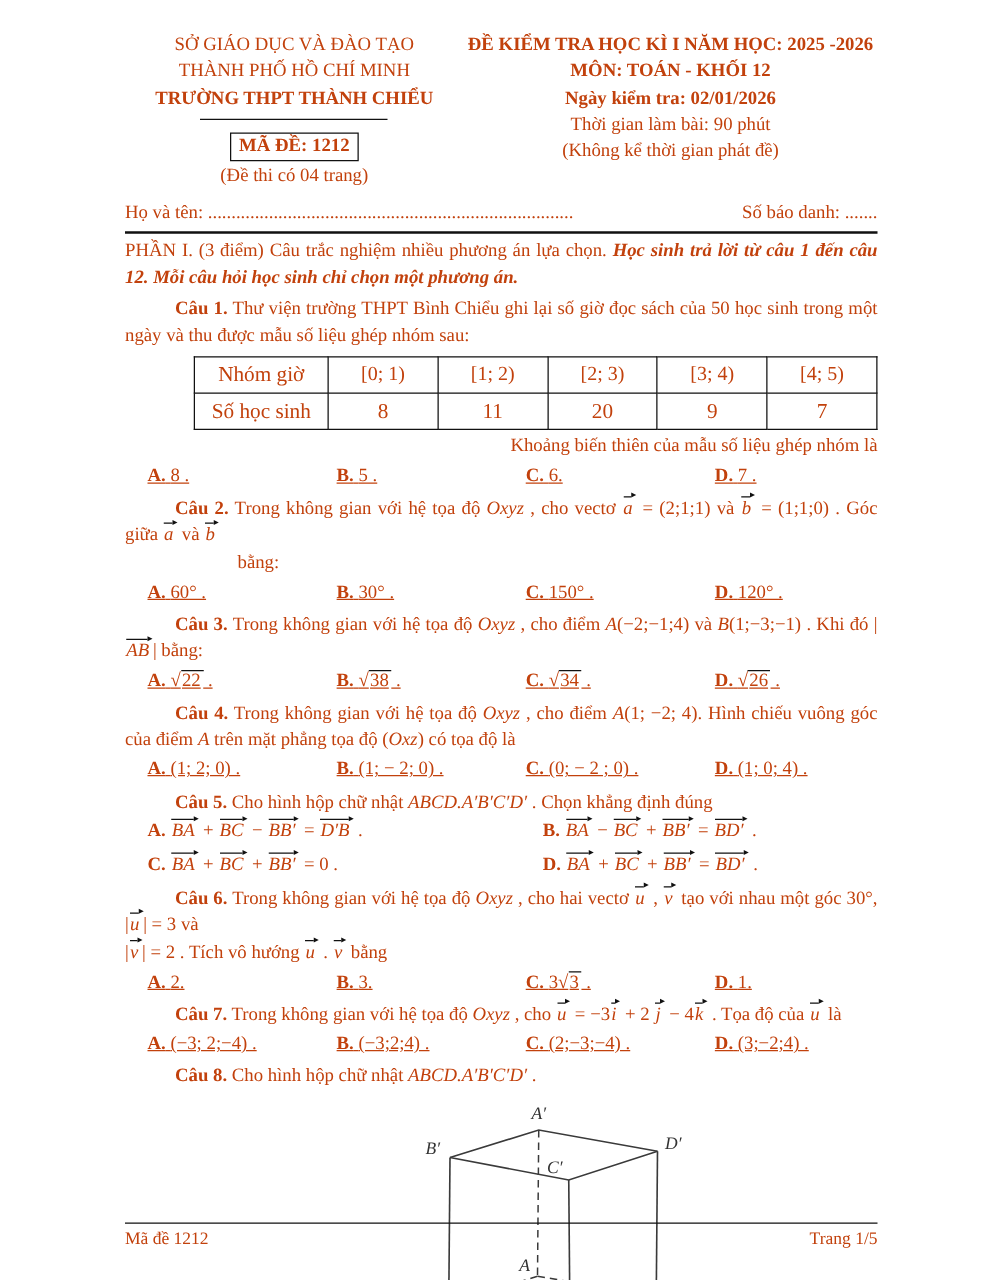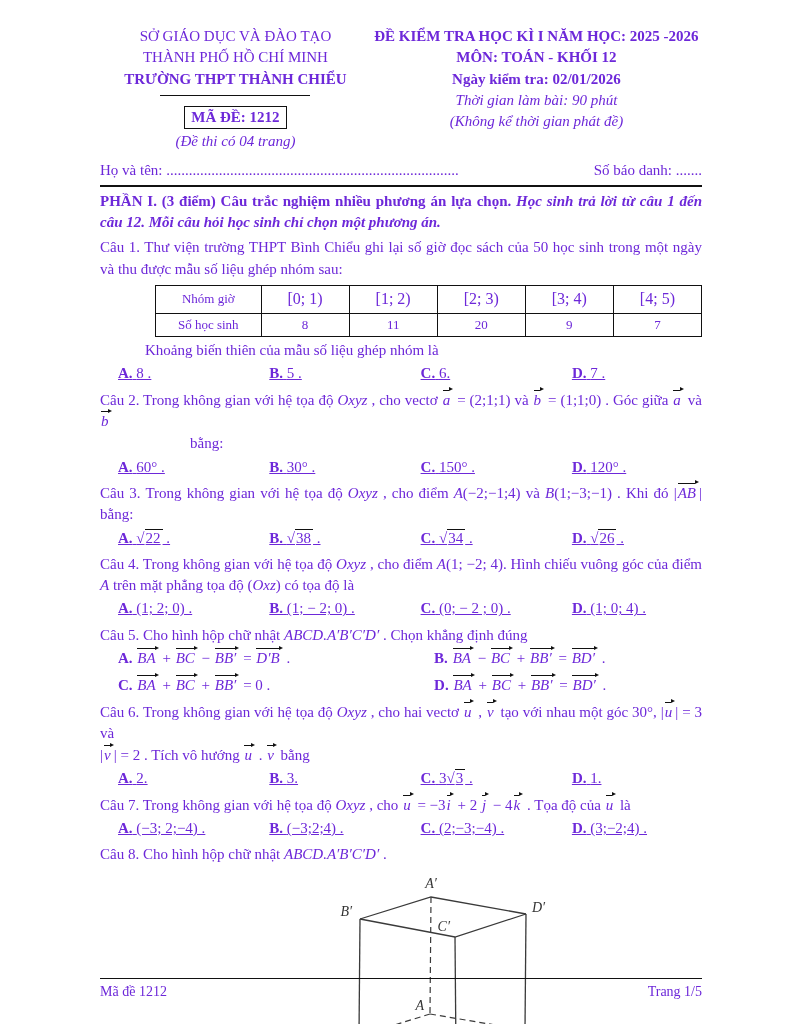--- a/index.html
+++ b/index.html
@@ -1,46 +1,46 @@
 <!DOCTYPE html>
 <html><head>
 <meta charset="utf-8">
 <style>
   html,body{margin:0;padding:0;background:#fff;}
   .page{
     position:relative;width:792px;height:1024px;box-sizing:border-box;
-    padding:26px 90px 0 100px;overflow:hidden;background:#fff;color:#6d28d9;
+    padding:26px 90px 0 100px;overflow:hidden;background:#fff;color:#c2410c;
     font-family:"Liberation Serif","DejaVu Serif",serif;font-size:15px;line-height:1.42;
   }
   
   .header{display:flex;}
   .h-left{width:45%;text-align:center;}
   .h-right{width:55%;text-align:center;}
   .h-line{font-size:15px;}
   .bold{font-weight:bold;}
-  .it{font-style:italic;}
+  .it{}
   .rule{width:150px;border:none;border-top:1.6px solid #111;margin:5px auto 10px;}
   .code-box{display:inline-block;border:1.4px solid #111;padding:0 6px;font-weight:bold;margin-bottom:2px;}
   .name-row{display:flex;justify-content:space-between;margin-top:8px;padding-bottom:3px;border-bottom:2px solid #111;}
   
   .part-head{text-align:justify;margin:4px 0 2px;}
-  .part-lead{font-weight:bold;}
+  .part-lead{font-weight:normal;}
   .part-note{font-weight:bold;font-style:italic;}
   
   .q{text-align:justify;margin:4px 0 1px;}
-  .qlabel{font-weight:normal;}
+  .qlabel{font-weight:bold;margin-left:40px;}
   .cont{margin:0 0 1px;}
-  .ind45{padding-left:45px;}
+  .ind45{padding-left:45px;text-align:right;}
   .ind90{padding-left:90px;}
   .opts4{display:grid;grid-template-columns:1fr 1fr 1fr 0.86fr;padding-left:18px;margin:2px 0 5px;text-decoration:underline;}
   .opts2{display:grid;grid-template-columns:1.18fr 1fr;padding-left:18px;margin:2px 0 5px;row-gap:6px;}
   .ok{font-weight:bold;}
   
   table.freq{border-collapse:collapse;margin:5px 0 3px 55px;}
-  table.freq td{border:1px solid #111;text-align:center;padding:2px 8px;font-size:13px;}
+  table.freq td{border:1px solid #111;text-align:center;padding:2px 8px;font-size:17px;}
   table.freq td.c0{width:100px;}
   table.freq td.ci{width:82px;font-size:16px;}
   
   .vec{font-style:italic;position:relative;display:inline-block;padding:1px 3px 0 1px;line-height:1.15;}
   .vec::before{content:'';position:absolute;left:1px;right:4px;top:-1px;border-top:1px solid #111;}
   .vec::after{content:'';position:absolute;right:0;top:-3.5px;width:0;height:0;
     border-left:4px solid #111;border-top:2.5px solid transparent;border-bottom:2.5px solid transparent;}
   .sqrt{white-space:nowrap;}
   .sqrt .rad{font-style:normal;}
   .sqrt .bar{border-top:1px solid #111;padding:0 2px 0 1px;}

